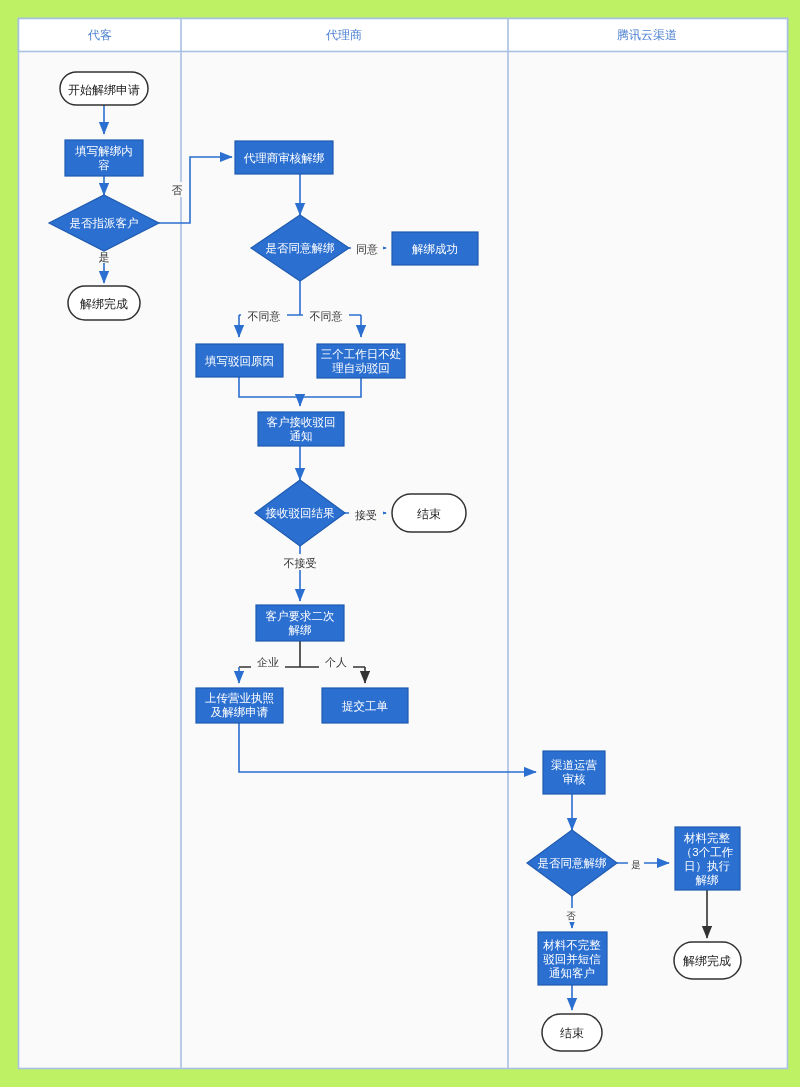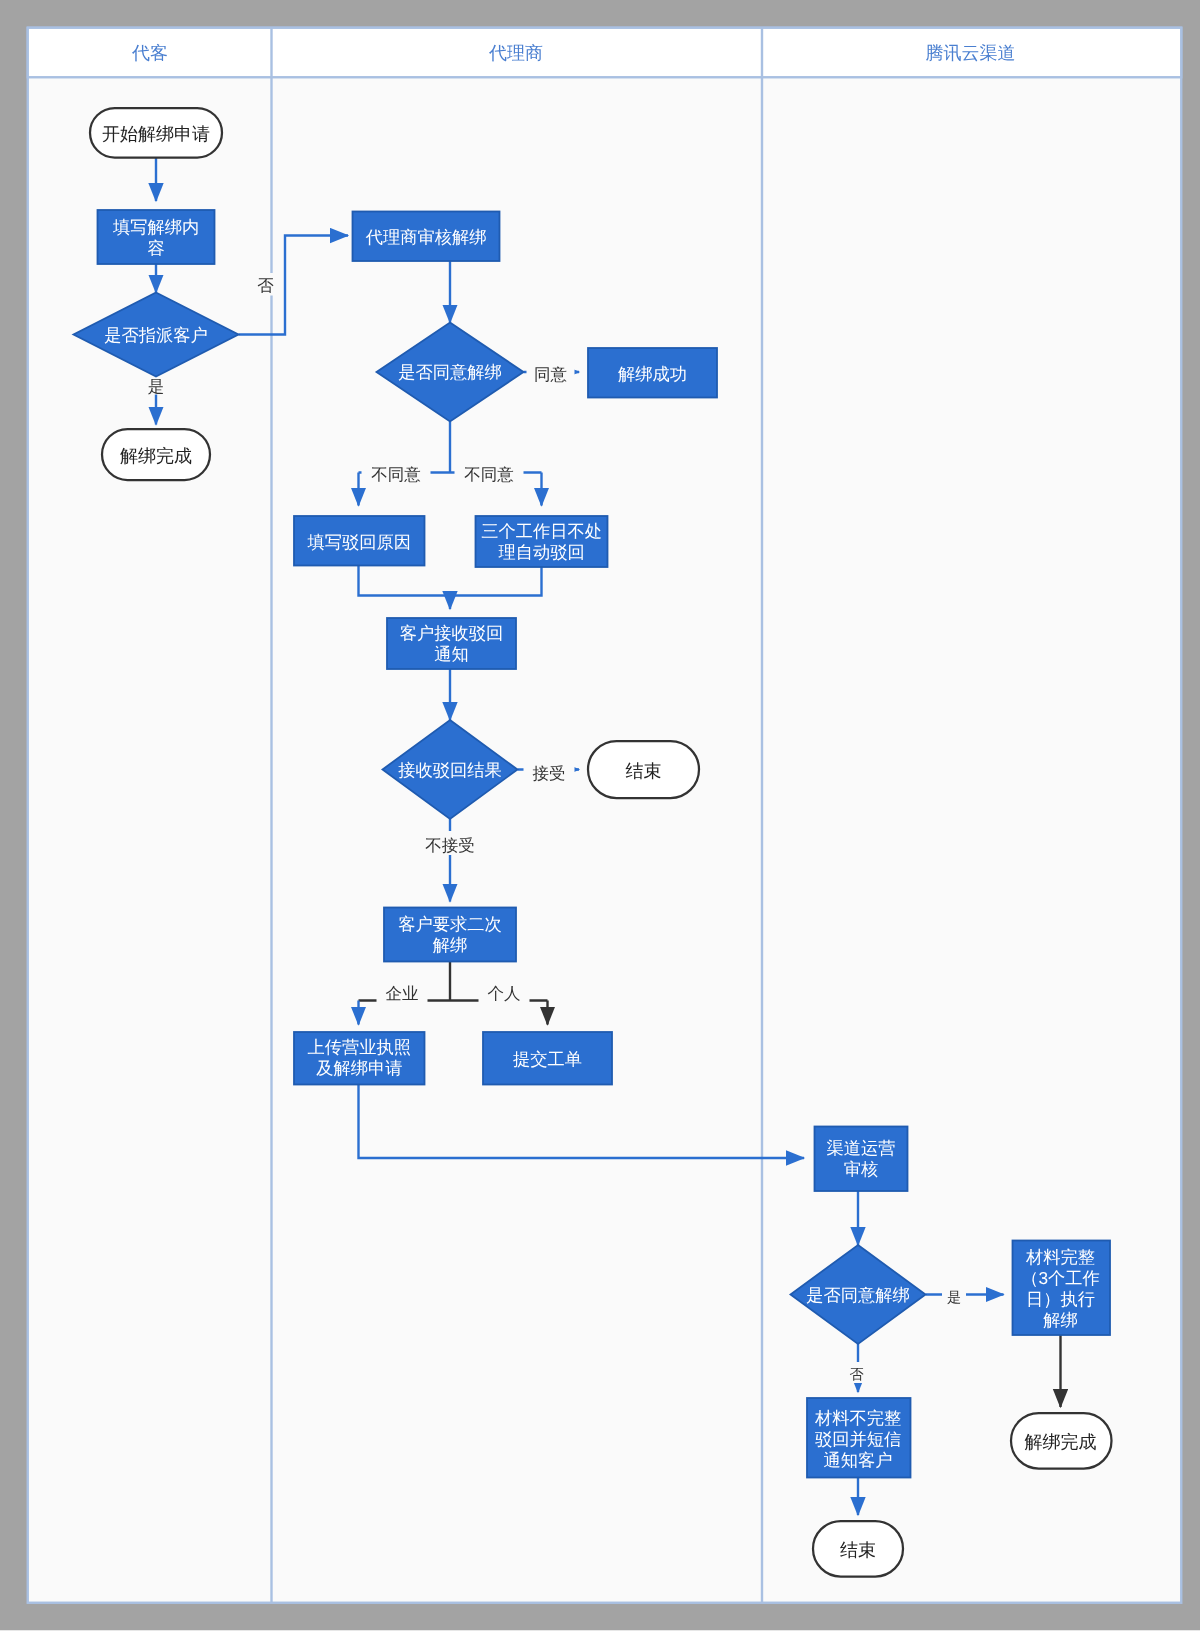--- a/index.html
+++ b/index.html
@@ -1,17 +1,17 @@
 <!DOCTYPE html>
 <html><head>
 <meta charset="utf-8">
 <style>
   html,body{margin:0;padding:0;background:#ffffff;}
   body{font-family:"Liberation Sans","DejaVu Sans",sans-serif;}
-  #canvas{position:relative;width:800px;height:1087px;background:#a3a3a3;overflow:hidden;}
+  #canvas{position:relative;width:800px;height:1087px;background:#bef264;overflow:hidden;}
   svg{display:block;}
   .lane-title{font-size:12px;fill:#4a7fd0;}
   .node-label{font-size:11.5px;fill:#ffffff;}
   .node-label-dark{font-size:12px;fill:#222222;}
   .edge-label{font-size:11px;fill:#333333;}
   .edge-label-sm{font-size:9.5px;fill:#333333;}
 </style>
 </head>
 <body>
 

